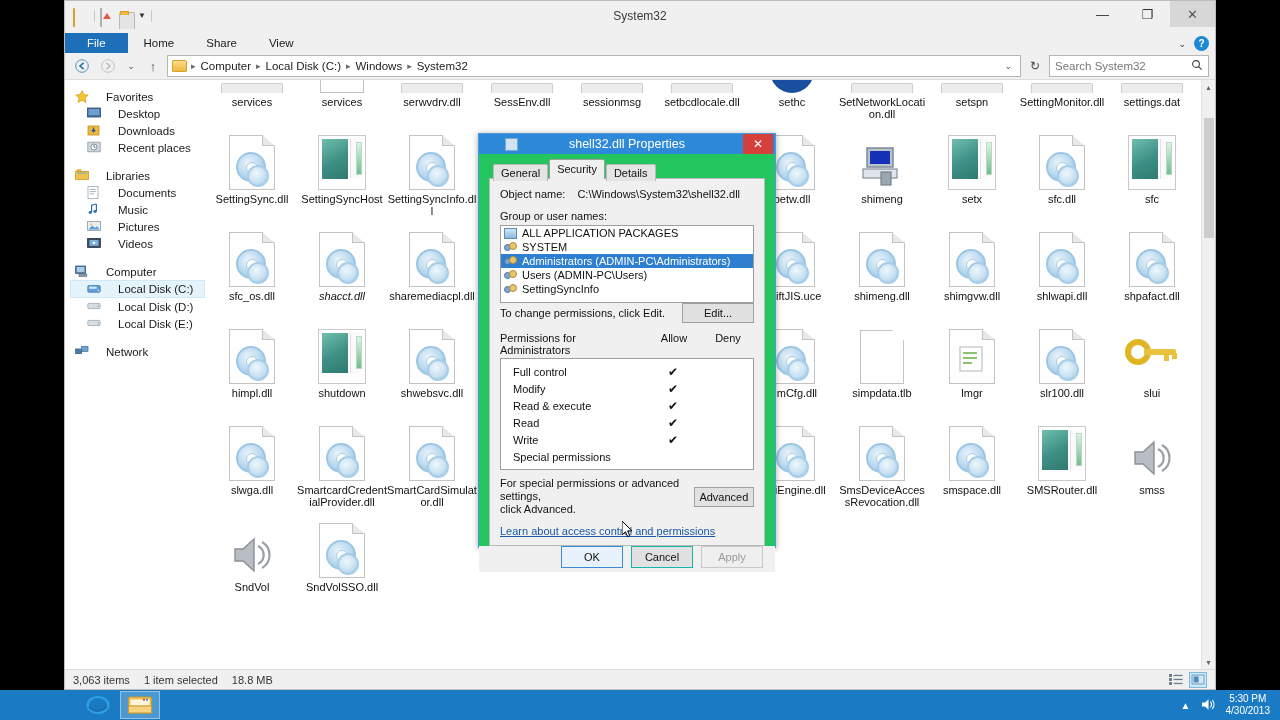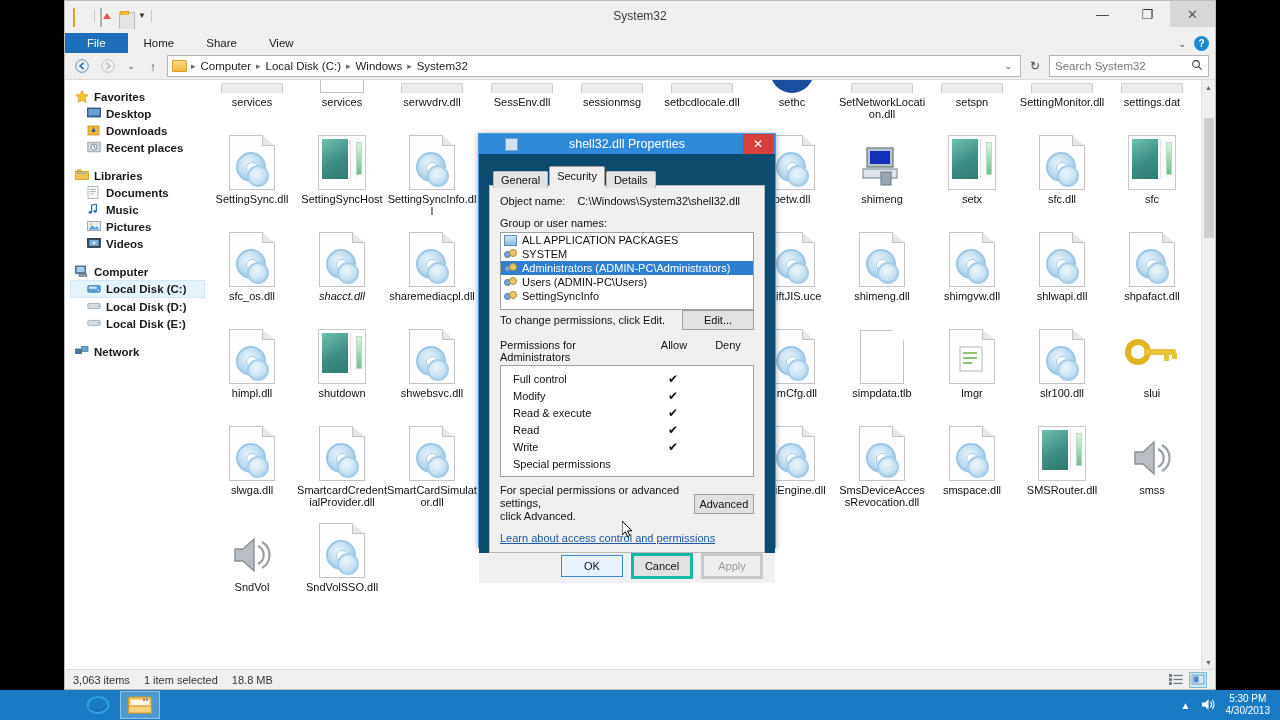--- a/index.html
+++ b/index.html
@@ -69,21 +69,21 @@
   .addr-caret{margin-left:auto;font-size:9px;color:#555;padding:0 4px;}
   .refresh{width:20px;height:22px;display:flex;align-items:center;justify-content:center;font-size:12px;color:#444;}
   .searchbox{width:160px;height:22px;background:#fff;border:1px solid #b5b5b5;display:flex;align-items:center;
              padding:0 5px;font-size:11.5px;color:#777;}
   .searchbox .mag{margin-left:auto;color:#555;font-size:11px;}
 
   
   .body { flex:1; display:flex; background:#fff; border-top:1px solid #dcdcdc; overflow:hidden; }
   .nav { width:140px; background:#fff; padding:8px 0 0 6px; font-size:11.5px; color:#1a1a1a; overflow:hidden;}
   .nav-group{margin-bottom:11px;}
-  .nav-item{display:flex;align-items:center;gap:5px;height:17px;padding-left:4px;font-weight:bold;}
+  .nav-item{display:flex;align-items:center;gap:17px;height:17px;padding-left:4px;}
   .nav-item.child{padding-left:16px;}
   .nav-item.sel{background:#e5f3fb;border:1px solid #cfe9f8;height:18px;margin-left:-1px;}
   .ni{width:14px;height:13px;flex:0 0 14px;position:relative;}
 
   .content { flex:1; position:relative; background:#fff; overflow:hidden; }
   .grid { position:absolute; left:0; top:0; right:14px; bottom:0; }
   .cell { position:absolute; width:90px; text-align:center; }
   .cell .ic { height:55px; display:flex;align-items:flex-end;justify-content:center; }
   .cell .lbl { font-size:11px; color:#111; line-height:12px; margin-top:3px; word-wrap:break-word; }
 
@@ -125,21 +125,21 @@
 
   
   #dlg{position:absolute;left:478px;top:133px;width:298px;height:415px;
        background:#f0f0f0;border:1px solid #4a9bd8;box-shadow:0 1px 6px rgba(0,0,0,.35);
        display:flex;flex-direction:column;}
   .dlg-tb{height:26px;background:#2e8ad8;display:flex;align-items:center;position:relative;padding-left:20px;}
   .dlg-tb .ic{width:13px;height:13px;margin-left:6px;background:#cfe3f5;border:1px solid #7aa8cd;}
   .dlg-tb .t{position:absolute;left:0;right:0;text-align:center;color:#fff;font-size:12.5px;pointer-events:none;}
   .dlg-x{margin-left:auto;width:30px;height:20px;margin-right:2px;background:#d6403a;color:#fff;
          display:flex;align-items:center;justify-content:center;font-size:12px;}
-  .dlg-body{flex:1;background:#0c4a6e;padding:13px 10px 0;display:flex;flex-direction:column;justify-content:flex-end;}
+  .dlg-body{flex:1;background:#22c55e;padding:6px 10px 0;display:flex;flex-direction:column;justify-content:flex-end;}
   .tabs{display:flex;align-items:flex-end;height:19px;padding-left:4px;}
   .tab{font-size:11px;color:#111;padding:2px 7px;background:#e4e4e4;border:1px solid #b9b9b9;border-bottom:none;
        margin-right:1px;border-radius:2px 2px 0 0;position:relative;top:2px;}
   .tab.act{background:#f0f0f0;top:0;padding:3px 7px 4px;border-color:#9d9d9d;z-index:2;}
   .panel{flex:1;background:#f0f0f0;border:1px solid #b9b9b9;margin-top:-1px;padding:9px 10px 8px;
          display:flex;flex-direction:column;font-size:11px;color:#111;}
   .objrow{display:flex;gap:12px;margin-bottom:10px;}
   .lbl-sm{font-size:11px;color:#111;}
   .listbox{background:#fff;border:1px solid #9f9f9f;height:78px;margin-top:3px;overflow:hidden;}
   .lrow{display:flex;align-items:center;gap:5px;height:14px;padding:0 3px;font-size:11px;}
@@ -157,21 +157,21 @@
   .permhdr .pd{width:52px;text-align:center;}
   .permbox{background:#fff;border:1px solid #9f9f9f;flex:1;margin-top:2px;padding:4px 0;}
   .prow{display:flex;align-items:center;height:17px;font-size:11px;}
   .prow .pn{flex:1;padding-left:12px;}
   .prow .ck{width:56px;text-align:center;font-size:12px;color:#111;}
   .prow .ck2{width:52px;}
   .advrow{display:flex;align-items:center;justify-content:space-between;margin-top:7px;gap:8px;}
   .advtxt{font-size:11px;line-height:13px;color:#111;}
   .lnk{color:#1a58a8;text-decoration:underline;font-size:11px;margin-top:9px;}
   .dlg-foot{height:40px;display:flex;align-items:center;justify-content:flex-end;gap:8px;padding:0 12px 4px;background:#f0f0f0;}
-  .fbtn{width:62px;padding:4px 0;text-align:center;font-size:11px;background:#e1e1e1;border:3px solid #14b8a6;color:#111;}
+  .fbtn{width:62px;padding:4px 0;text-align:center;font-size:11px;background:#e1e1e1;border:1px solid #14b8a6;color:#111;}
   .fbtn.def{border:1px solid #3c8ad4;background:#e8f2fc;}
   .fbtn.off{color:#9a9a9a;background:#efefef;border-color:#c8c8c8;}
   .cursor{position:absolute;left:622px;top:521px;width:12px;height:18px;pointer-events:none;}
 
   
   #taskbar{position:absolute;left:0;bottom:0;width:1280px;height:30px;background:#1a7bc4;display:flex;align-items:center;}
   .tb-left{display:flex;align-items:center;gap:2px;padding-left:78px;}
   .tb-item{width:40px;height:28px;display:flex;align-items:center;justify-content:center;}
   .tb-item.act{background:rgba(255,255,255,.22);border:1px solid rgba(255,255,255,.4);}
   .tray{margin-left:auto;display:flex;align-items:center;gap:10px;padding-right:10px;color:#fff;font-size:10px;}

